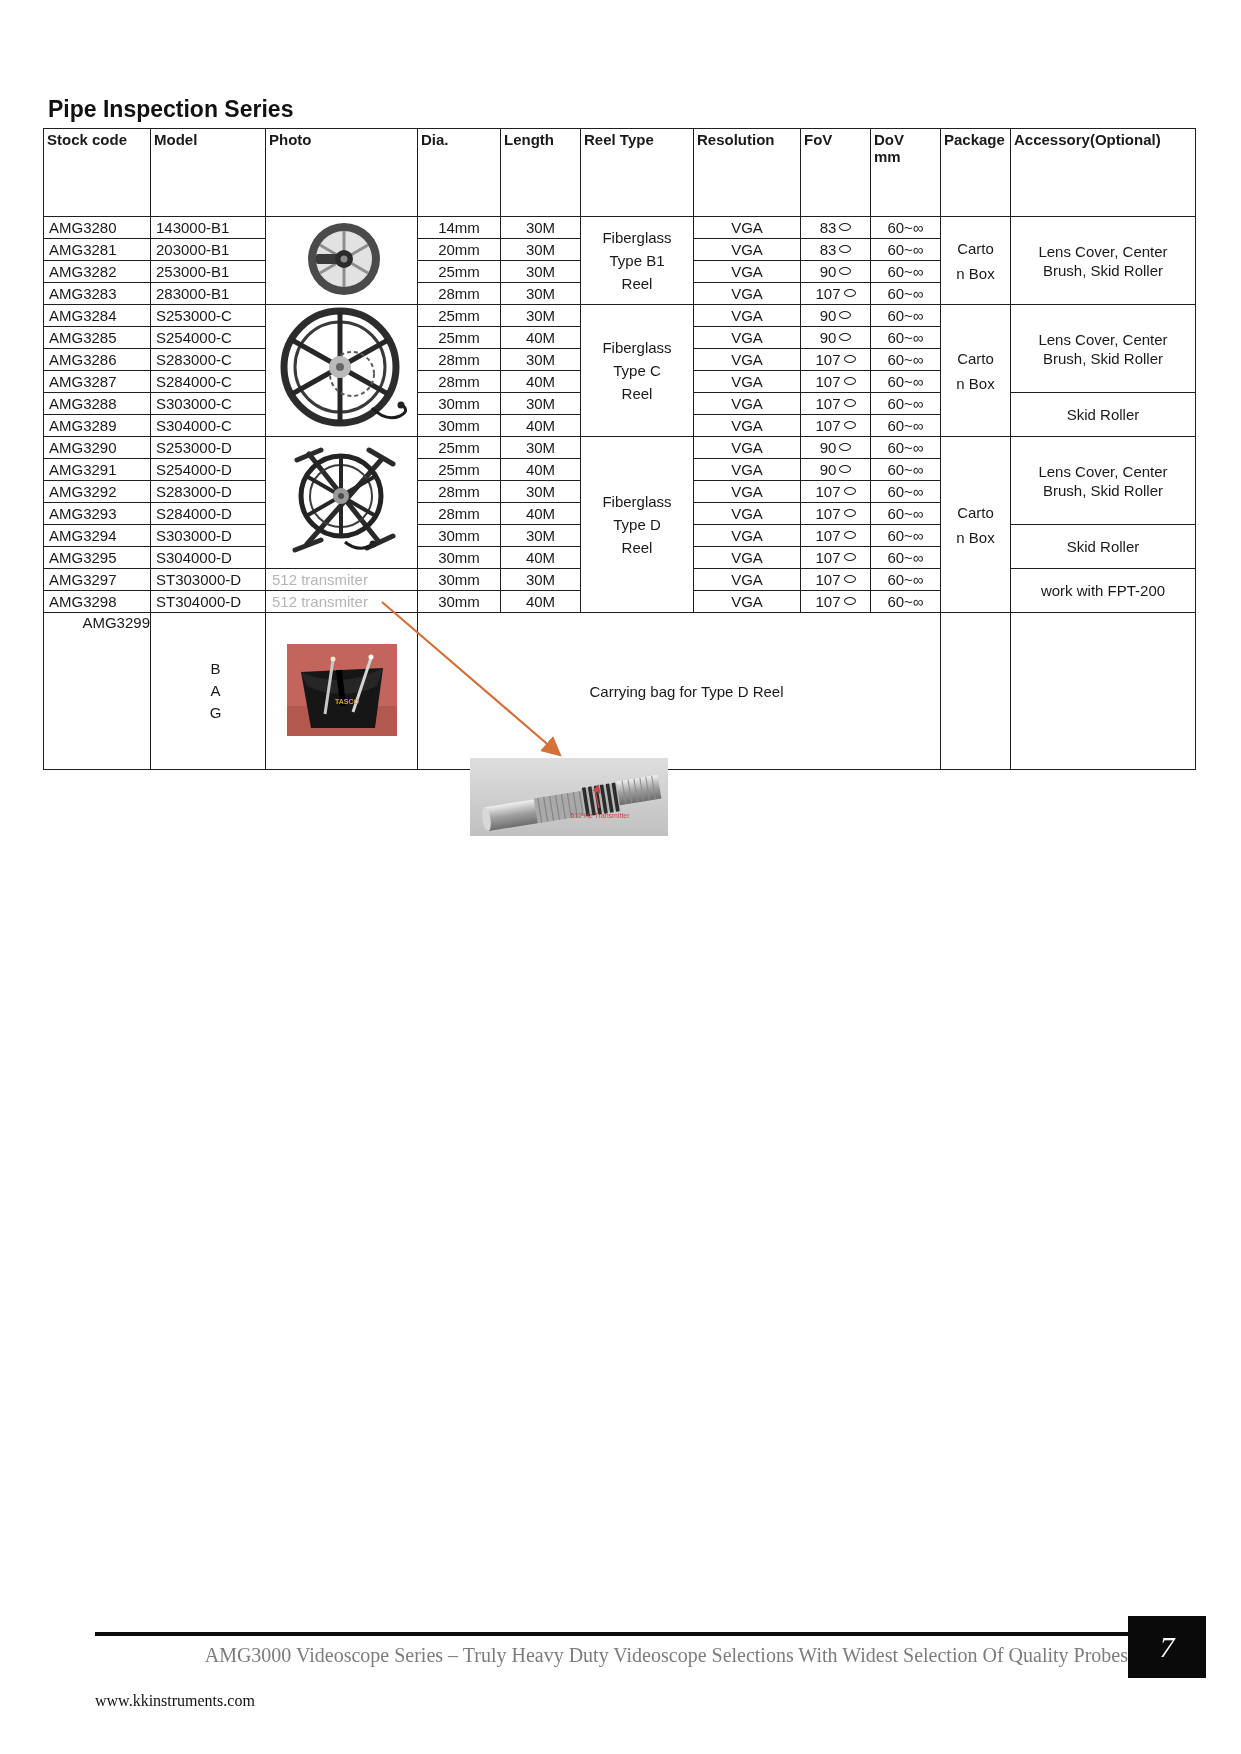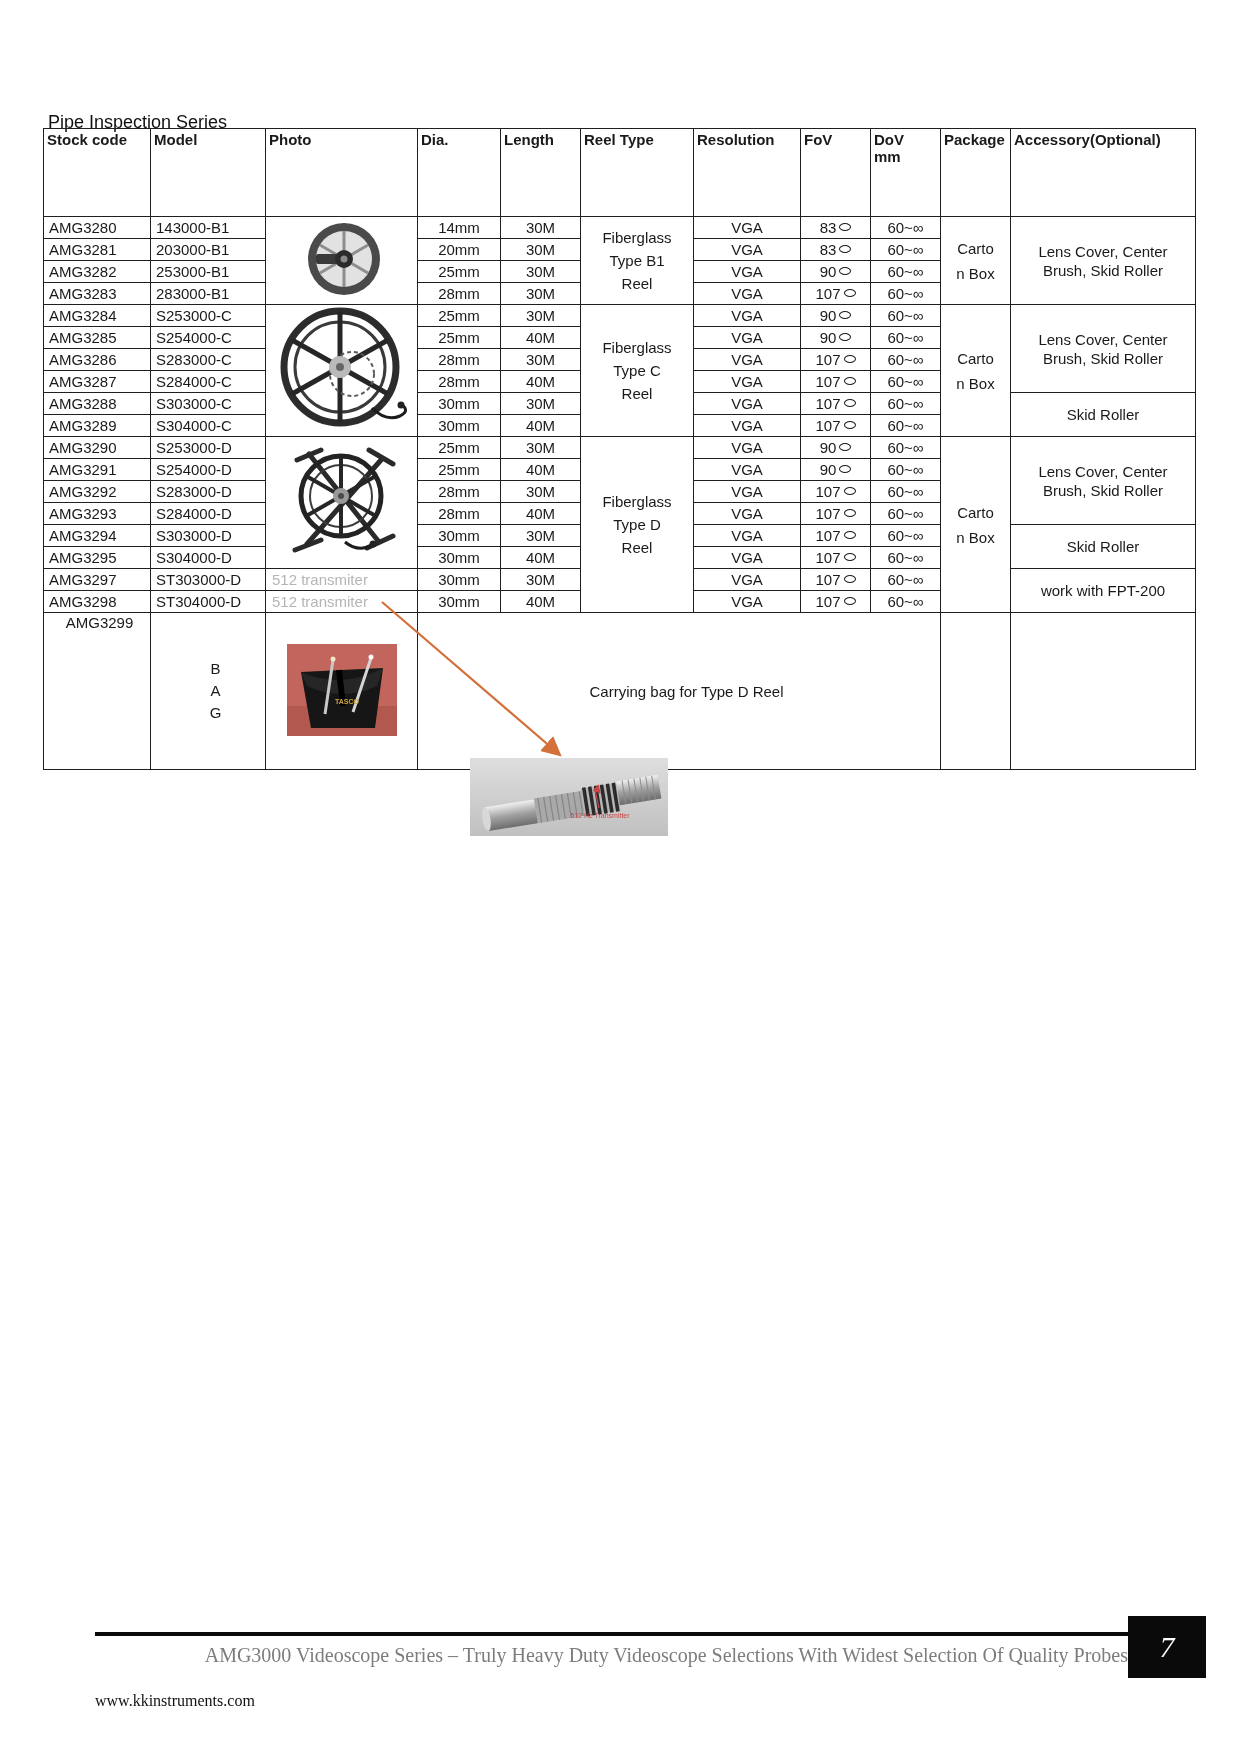--- a/index.html
+++ b/index.html
@@ -1,35 +1,35 @@
 <!DOCTYPE html>
 <html><head>
 <meta charset="utf-8">
 <style>
   html,body{margin:0;padding:0;background:#fff;}
   .page{position:relative;width:1241px;height:1754px;background:#ffffff;overflow:hidden;
         font-family:"Liberation Sans",sans-serif;color:#1a1a1a;}
-  .page-title{position:absolute;left:48px;top:112px;font-size:18px;font-weight:normal;color:#111;}
+  .page-title{position:absolute;left:48px;top:96px;font-size:23px;font-weight:bold;color:#111;}
   .table-wrap{position:absolute;left:43px;top:128px;}
   table.pipe{border-collapse:collapse;table-layout:fixed;width:1152px;}
   table.pipe th, table.pipe td{border:1px solid #1f1f1f;font-size:15px;overflow:hidden;}
   table.pipe th{vertical-align:top;text-align:left;padding:2px 3px;height:83px;font-weight:bold;white-space:pre-line;}
   .data-row td{height:21px;padding:0 3px;vertical-align:middle;}
   .cell-left{text-align:left;padding-left:5px !important;}
   .cell-center{text-align:center;}
   .cell-photo{text-align:center;padding:0 !important;vertical-align:middle;}
   .cell-photo-text{color:#b5b5b5;text-align:left;padding-left:6px !important;}
   .cell-reel,.cell-package,.cell-acc{text-align:center;vertical-align:middle;}
   .wrap-reel{width:72px;margin:0 auto;overflow-wrap:anywhere;line-height:23px;}
   .wrap-pkg{width:42px;margin:0 auto;overflow-wrap:anywhere;line-height:25px;}
   .cell-acc div{width:160px;margin:0 auto;line-height:19px;}
   .deg{display:inline-block;width:10px;height:6px;border:1.5px solid #1a1a1a;border-radius:50%;
        margin-left:3px;vertical-align:2px;}
   .bag-row td{height:154px;padding-left:16px;}
-  .bag-stock{vertical-align:top !important;text-align:center;padding:1px 0 0 5px !important;margin-top:20px;}
+  .bag-stock{vertical-align:top !important;text-align:right;padding:1px 0 0 5px !important;margin-top:20px;}
   .bag-model-cell{vertical-align:middle;text-align:center;}
   .bag-model{width:14px;margin:0 auto;word-break:break-all;line-height:1.45;text-align:center;}
   .bag-note{text-align:center;vertical-align:middle;}
   
   .leadtime{position:absolute;left:100px;top:770px;font-size:16px;line-height:22px;color:#1c1c1c;z-index:3;}
   .leadtime div{white-space:pre;}
   
   .probe-photo{position:absolute;left:470px;top:758px;width:198px;height:78px;z-index:2;}
   
   .arrow-overlay{position:absolute;left:372px;top:592px;width:200px;height:175px;z-index:4;pointer-events:none;}

